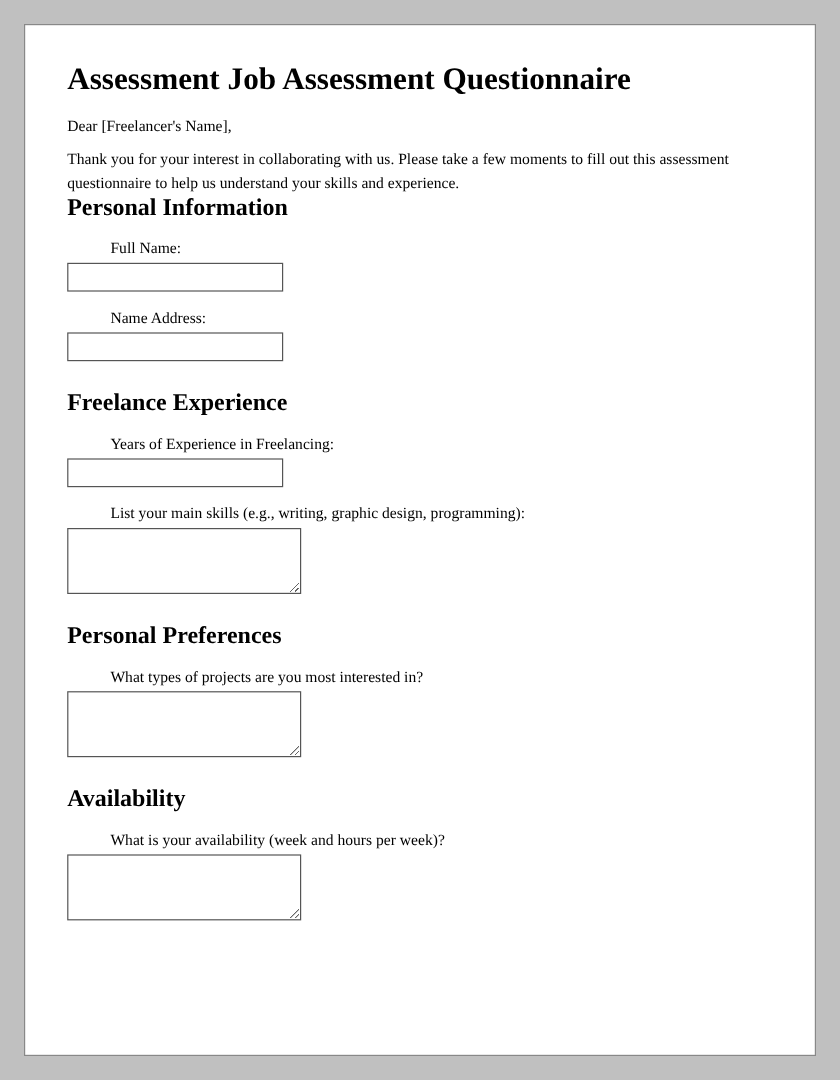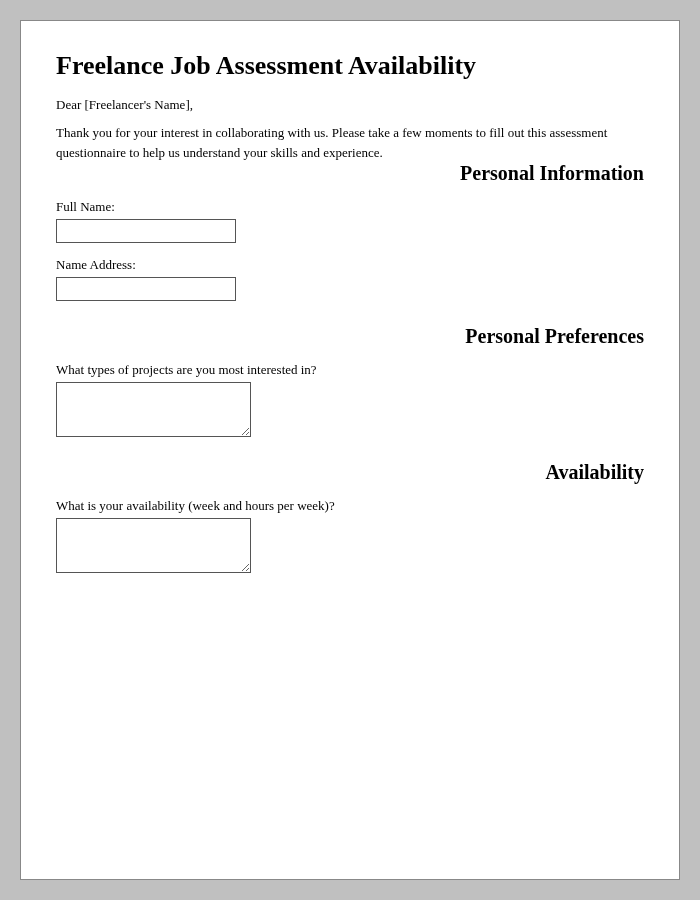--- a/index.html
+++ b/index.html
@@ -43,32 +43,32 @@
       font-size: 13px;
       line-height: 1.5;
       font-family: "Times New Roman", Times, serif;
     }
 
     .section-heading {
       font-size: 20px;
       font-weight: bold;
       margin-bottom: 14px;
       font-family: "Times New Roman", Times, serif;
-      text-align: right;
     }
 
     .field-group {
       margin-bottom: 14px;
     }
 
     .field-label {
       font-size: 13px;
       margin-bottom: 4px;
       display: block;
       font-family: "Times New Roman", Times, serif;
+      margin-left: 36px;
     }
 
     .text-input {
       display: block;
       width: 180px;
       height: 24px;
       border: 1px solid #555;
       background: #fff;
       font-size: 13px;
       font-family: "Times New Roman", Times, serif;
@@ -87,41 +87,54 @@
 
     .section {
       margin-bottom: 24px;
     }
   </style>
 </head>
 <body>
 
 <div class="page">
 
-  <h1 class="page-title">Freelance Job Assessment Availability</h1>
+  <h1 class="page-title">Assessment Job Assessment Questionnaire</h1>
 
   <p class="greeting">Dear [Freelancer's Name],</p>
 
   <p class="intro-text">Thank you for your interest in collaborating with us. Please take a few moments to fill out this assessment questionnaire to help us understand your skills and experience.</p>
 
   <div class="section">
     <h2 class="section-heading">Personal Information</h2>
 
     <div class="field-group">
       <label class="field-label">Full Name:</label>
       <input type="text" class="text-input" style="">
     </div>
 
     <div class="field-group">
       <label class="field-label">Name Address:</label>
       <input type="text" class="text-input" style="">
     </div>
 
   </div>
 
+  <div class="section">
+    <h2 class="section-heading">Freelance Experience</h2>
+
+    <div class="field-group">
+      <label class="field-label">Years of Experience in Freelancing:</label>
+      <input type="text" class="text-input" style="">
+    </div>
+
+    <div class="field-group">
+      <label class="field-label">List your main skills (e.g., writing, graphic design, programming):</label>
+      <textarea class="textarea-input" style=""></textarea>
+    </div>
+  </div>
 
   <div class="section">
     <h2 class="section-heading">Personal Preferences</h2>
 
     <div class="field-group">
       <label class="field-label">What types of projects are you most interested in?</label>
       <textarea class="textarea-input" style=""></textarea>
     </div>
   </div>
 

